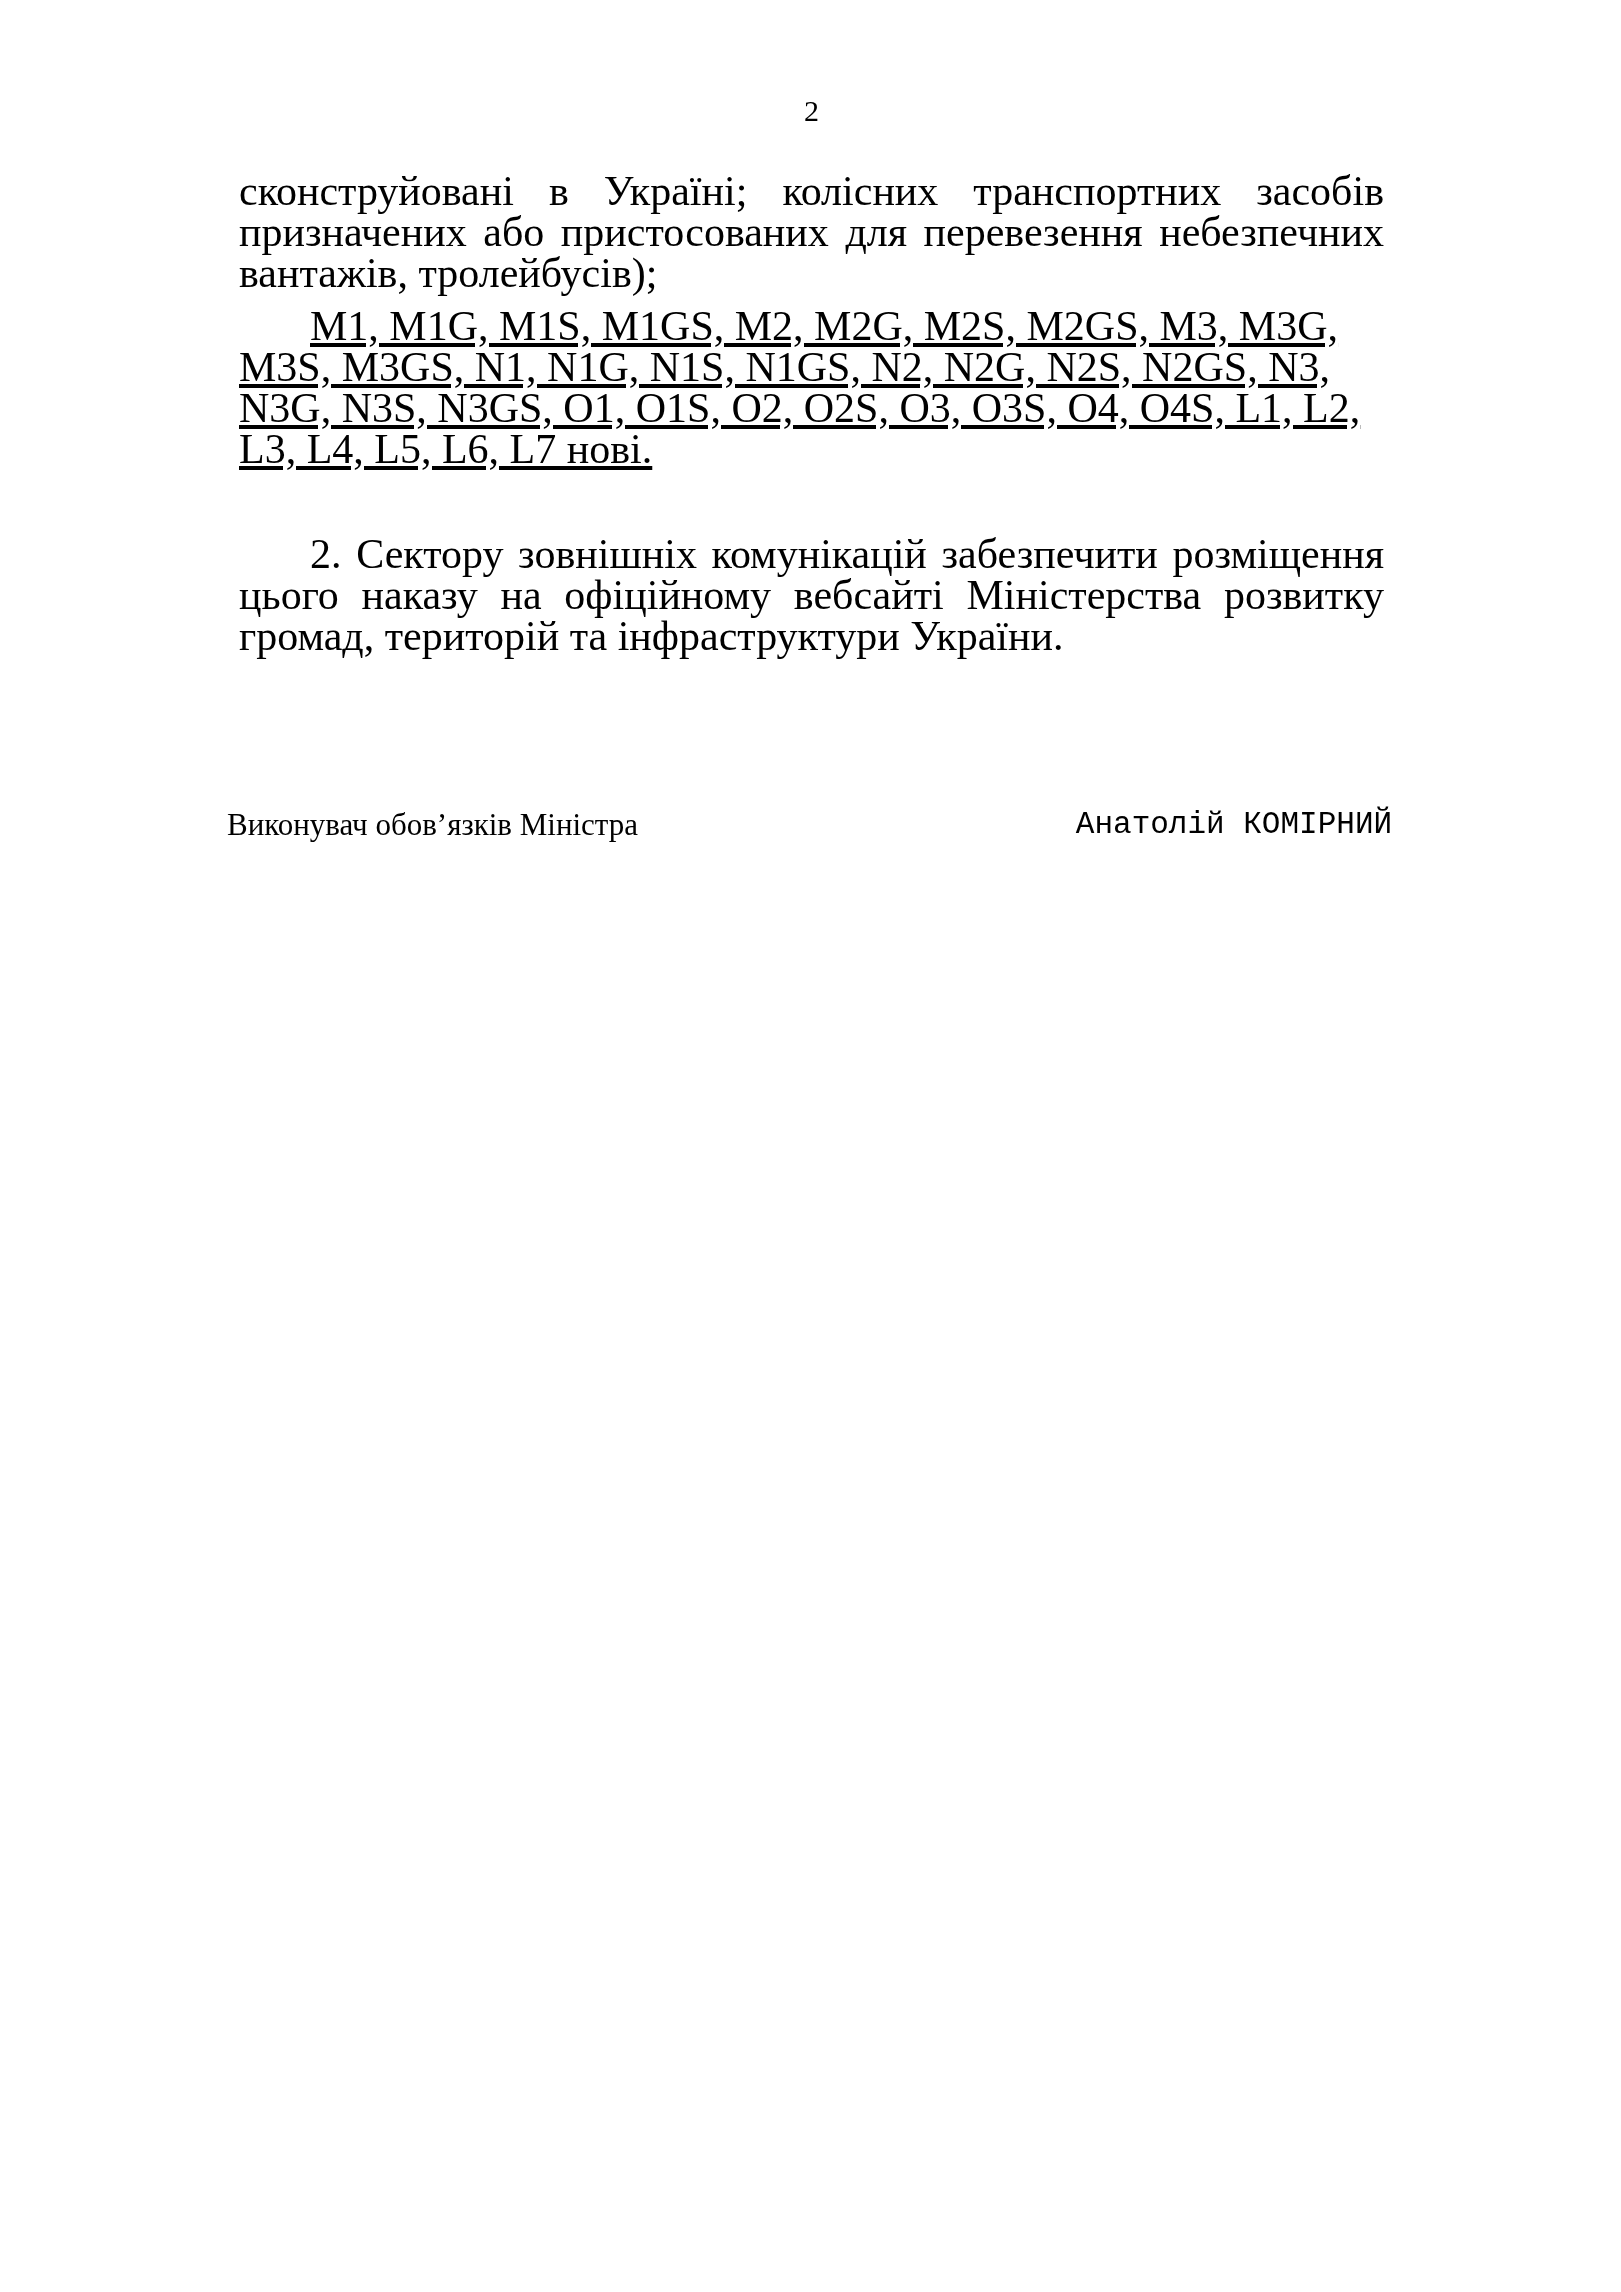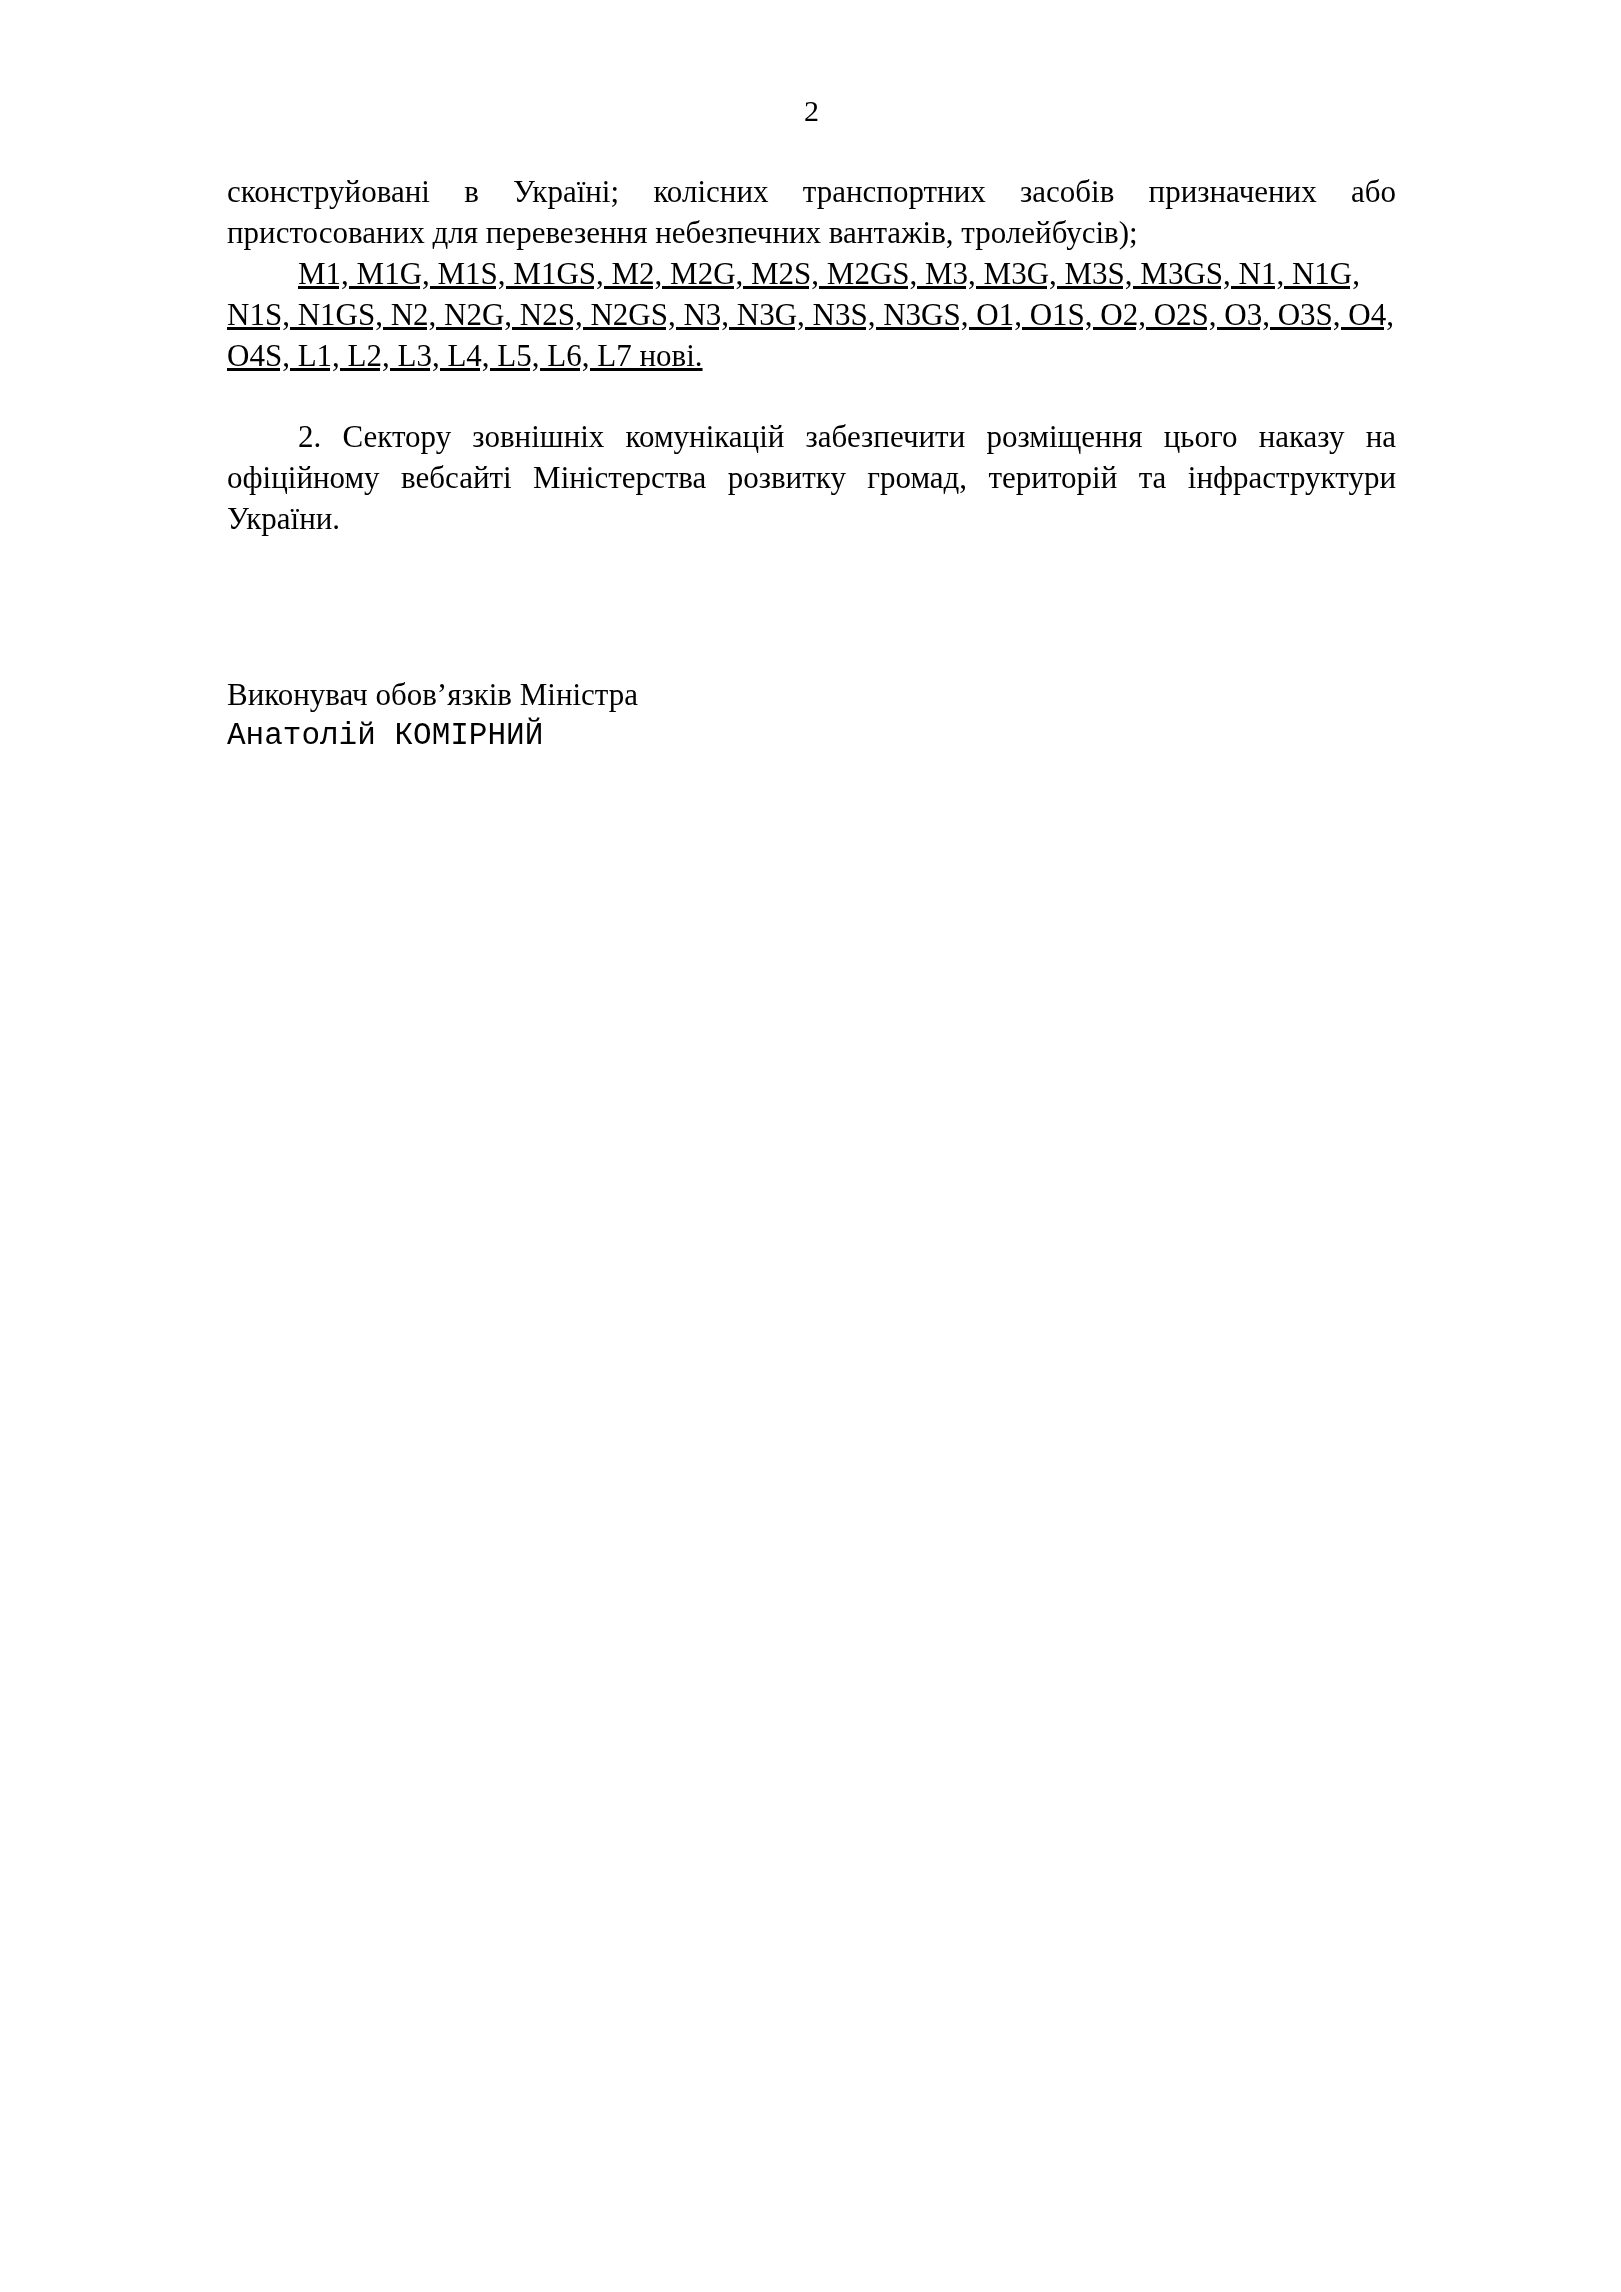--- a/index.html
+++ b/index.html
@@ -29,46 +29,45 @@
     width: 1169px;
   }
   .page-number {
     text-align: center;
     font-size: 30px;
     line-height: 35px;
     margin: 0 0 43px 0;
     letter-spacing: 0.2px;
   }
   .para {
-    font-size: 31px;
+    font-size: 42px;
     line-height: 41px;
     text-align: justify;
     text-justify: inter-word;
-    margin: 0;
+    margin: 12px;
     hyphens: none;
   }
   .para.indent {
     text-indent: 71px;
   }
   .gap-block {
     height: 40px;
   }
   .gap-block.small {
     height: 37px;
   }
   .gap-sign {
     height: 98px;
   }
   .sign-row {
     display: flex;
     justify-content: space-between;
     align-items: flex-start;
     font-size: 31px;
     line-height: 41px;
-    flex-direction: column;
   }
   .sign-left {
     white-space: nowrap;
   }
   .sign-right {
     white-space: nowrap;
     padding-right: 3.9px;
     font-family: Liberation Mono, monospace;
   }
   .nowrap-last {

